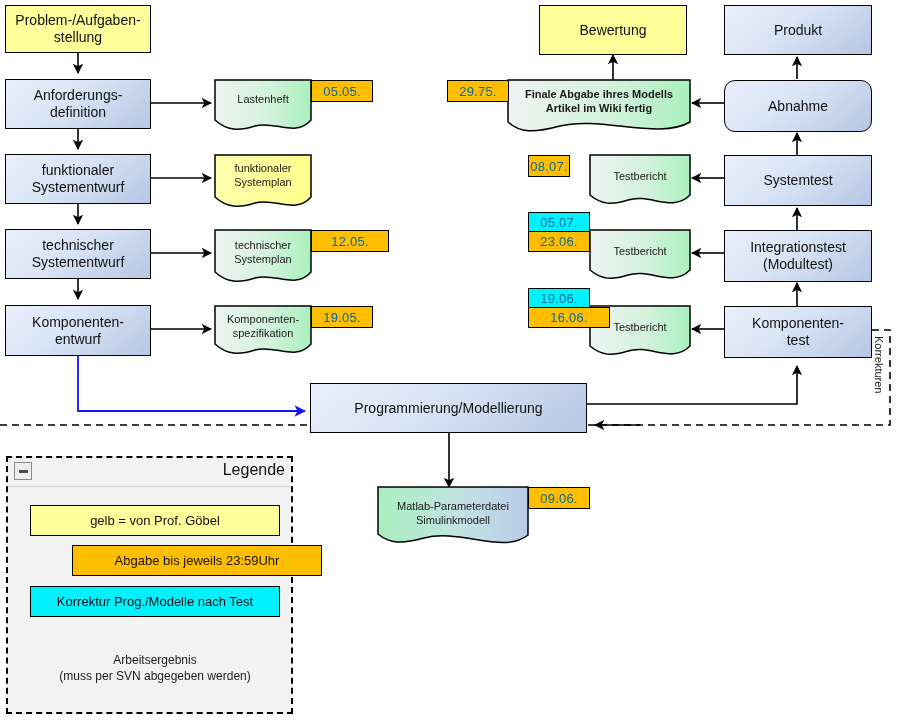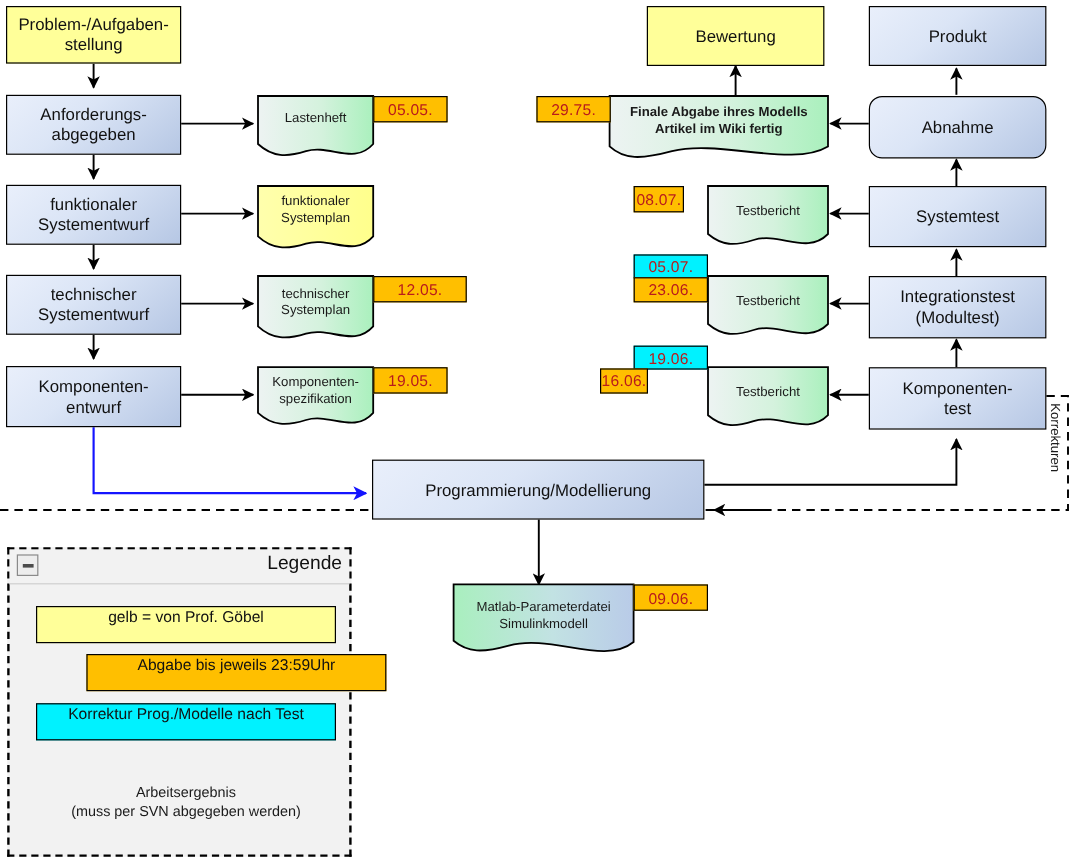--- a/index.html
+++ b/index.html
@@ -67,21 +67,21 @@
     box-sizing: border-box;
   }
   .doc.yellowdoc .doc-label { font-size: 11px; }
 
   
   .badge {
     position: absolute;
     box-sizing: border-box;
     border: 1px solid #000000;
     font-size: 13px;
-    color: #b91c1c;
+    color: #0369a1;
     display: flex;
     align-items: center;
     justify-content: center;
     letter-spacing: .2px;
   }
   .badge.orange { background: #ffbf00; }
   .badge.cyan   { background: #00f2ff; }
 
   
   .vlabel {
@@ -131,20 +131,21 @@
     display: block;
     width: 9px;
     height: 3px;
     background: #4b4b4b;
   }
   .legend-item {
     position: absolute;
     box-sizing: border-box;
     border: 1.5px solid #000000;
     display: flex;
+    align-items: center;
     justify-content: center;
     text-align: center;
     font-size: 13px;
     color: #111111;
   }
   .legend-item.yellow { background: #ffff99; }
   .legend-item.orange { background: #ffbf00; }
   .legend-item.cyan   { background: #00f2ff; }
   .legend-doc {
     position: absolute;
@@ -258,21 +259,21 @@
       <path d="M 28 622 L 278 622 L 278 682 C 240 706 175 668 118 682 C 82 691 48 696 28 681 Z" fill="url(#gLegendDoc)"></path>
     </g>
   </svg>
 
   <div class="node yellow" style="left:5px; top:5px; width:146px; height:48px;">
     <span style="white-space:pre-line;">Problem-/Aufgaben-
 stellung</span>
   </div>
   <div class="node blue" style="left:5px; top:79px; width:146px; height:50px;">
     <span style="white-space:pre-line;">Anforderungs-
-abgegeben</span>
+definition</span>
   </div>
   <div class="node blue" style="left:5px; top:154px; width:146px; height:50px;">
     <span style="white-space:pre-line;">funktionaler
 Systementwurf</span>
   </div>
   <div class="node blue" style="left:5px; top:229px; width:146px; height:50px;">
     <span style="white-space:pre-line;">technischer
 Systementwurf</span>
   </div>
   <div class="node blue" style="left:5px; top:305px; width:146px; height:51px;">
@@ -337,21 +338,21 @@
   <div class="doc" style="left:590px; top:230px; width:100px; height:46px;">
     <div class="doc-label" style="height:44px;">Testbericht</div>
   </div>
   <div class="badge cyan" style="left:528px; top:212px; width:62px; height:20px;">05.07.</div>
   <div class="badge orange" style="left:528px; top:231px; width:62px; height:21px;">23.06.</div>
 
   <div class="doc" style="left:590px; top:306px; width:100px; height:46px;">
     <div class="doc-label" style="height:44px;">Testbericht</div>
   </div>
   <div class="badge cyan" style="left:528px; top:288px; width:62px; height:20px;">19.06.</div>
-  <div class="badge orange" style="left:500px; top:307px; width:40px; height:21px;">16.06.</div>
+  <div class="badge orange" style="left:528px; top:307px; width:82px; height:21px;">16.06.</div>
 
   <div class="node blue" style="left:310px; top:383px; width:277px; height:50px; font-size:14px;">
     <span>Programmierung/Modellierung</span>
   </div>
 
   <div class="doc" style="left:378px; top:487px; width:150px; height:56px;">
     <div class="doc-label" style="height:54px; white-space:pre-line;">Matlab-Parameterdatei
 Simulinkmodell</div>
   </div>
   <div class="badge orange" style="left:528px; top:487px; width:62px; height:22px;">09.06.</div>

